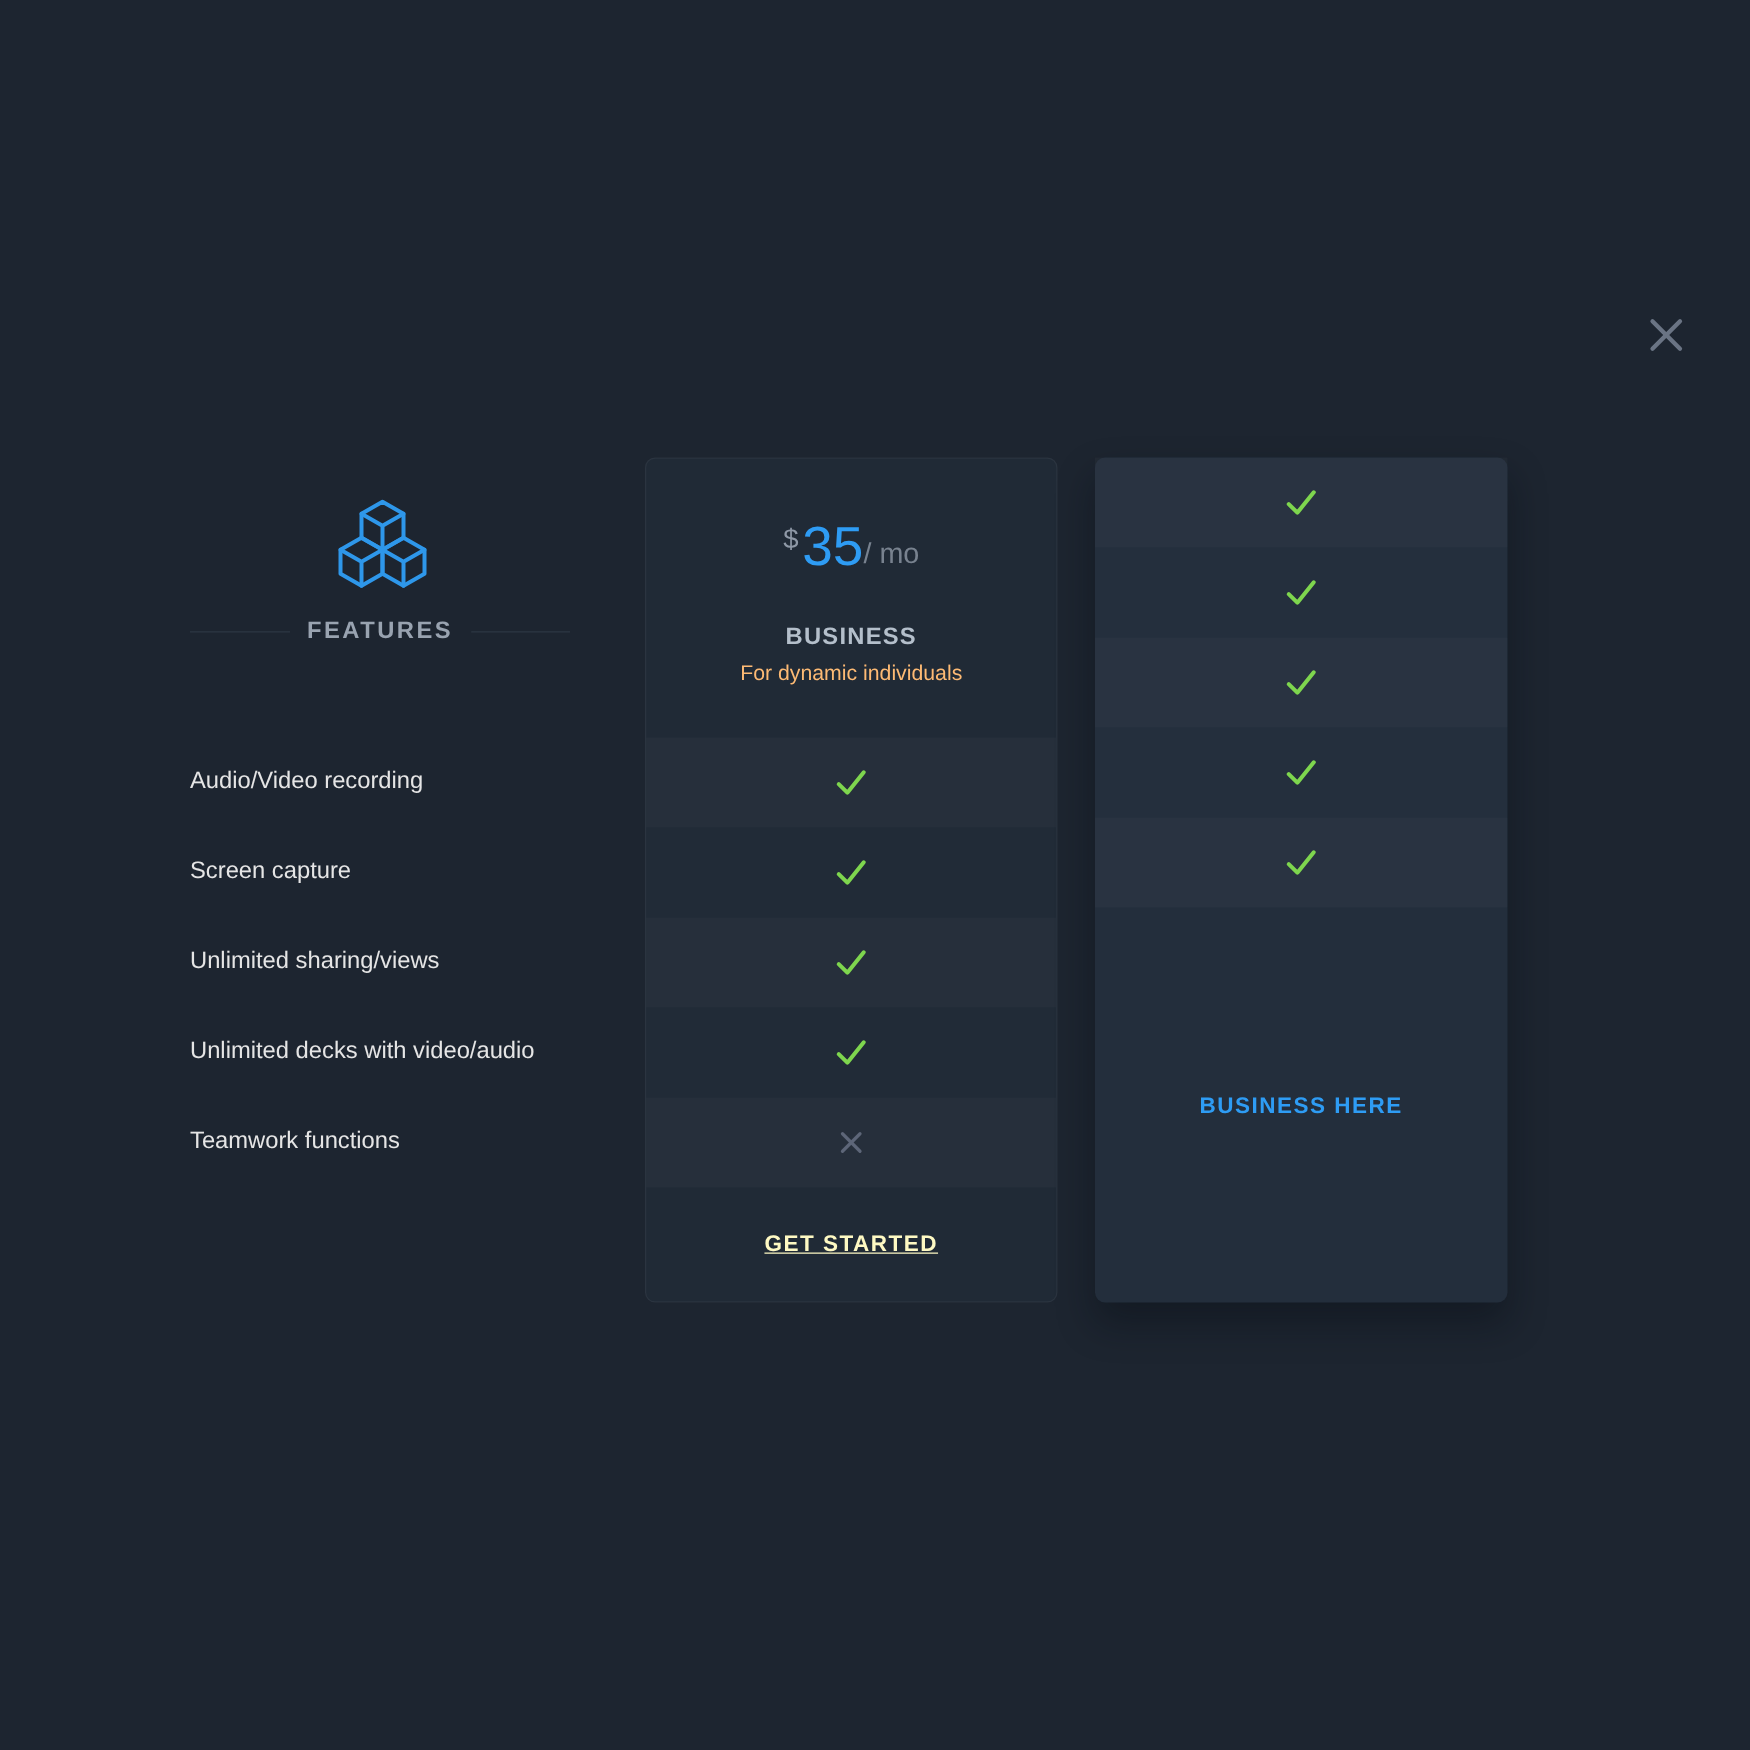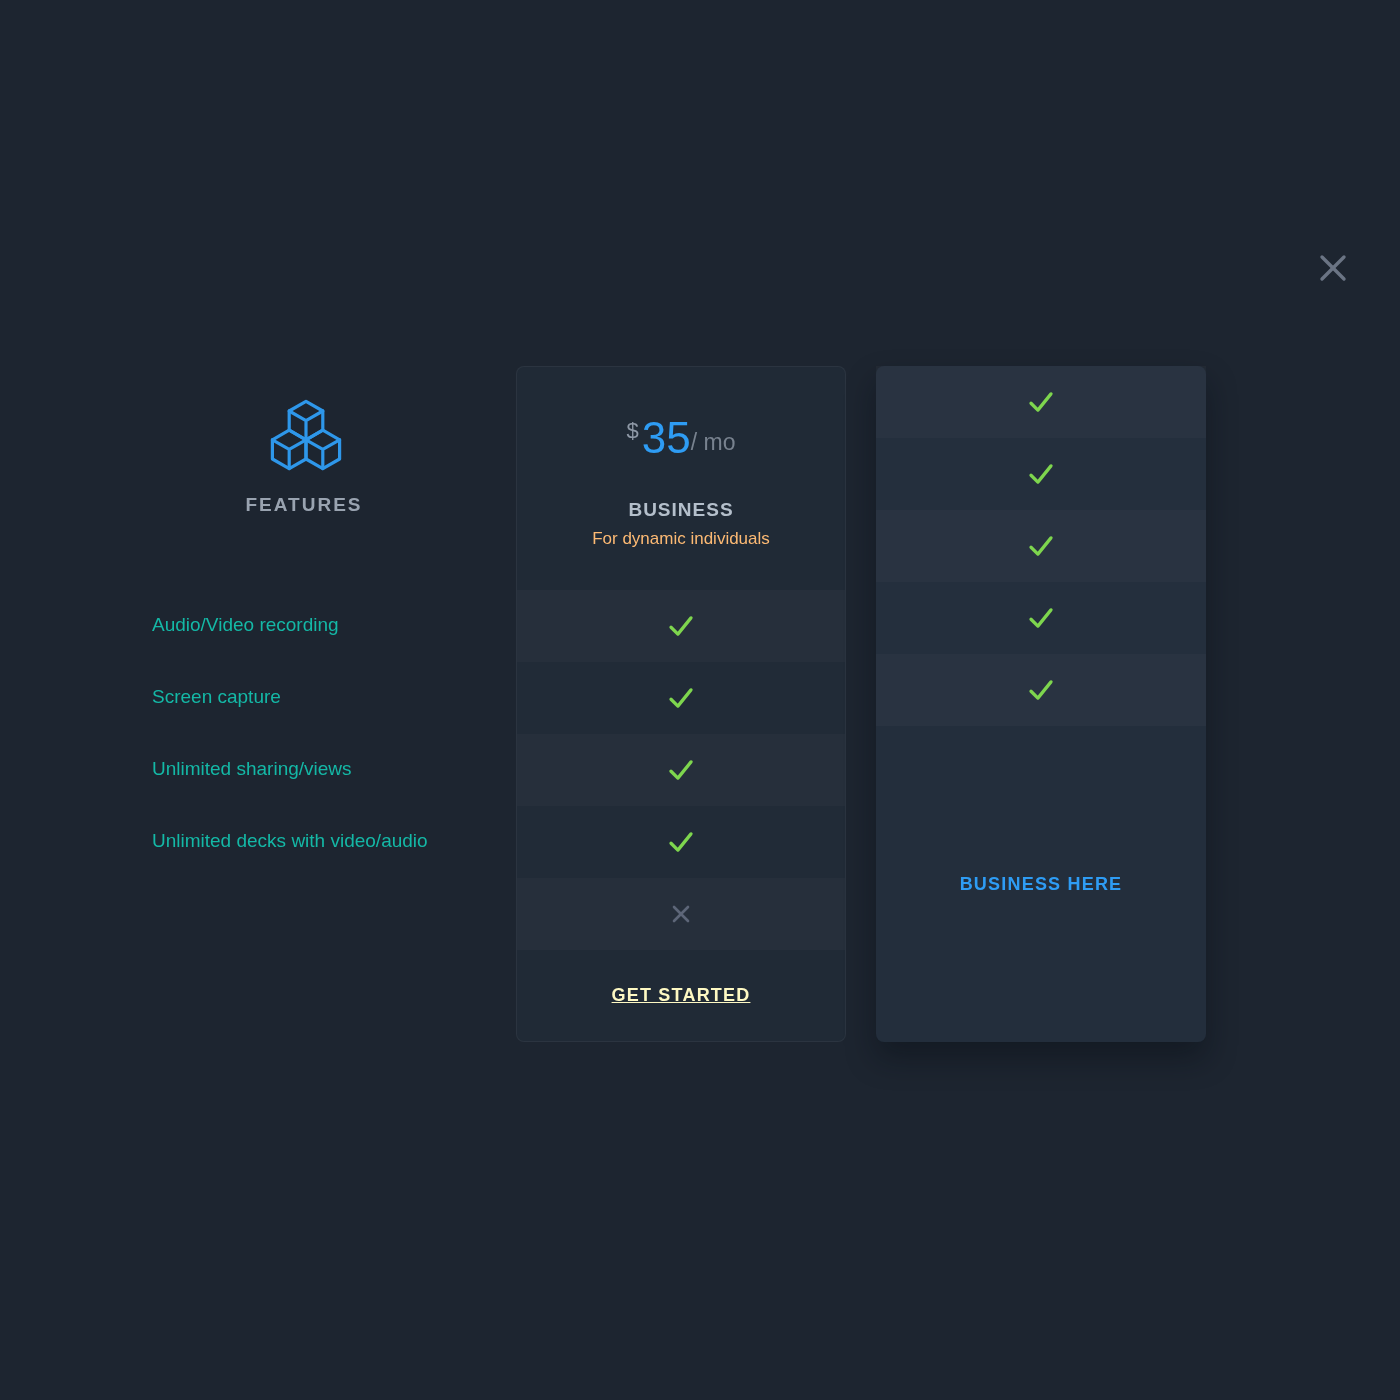--- a/index.html
+++ b/index.html
@@ -8,29 +8,29 @@
   .stage{position:absolute;inset:0;}
 
   
   .close-btn{position:absolute;left:1316px;top:251px;width:34px;height:34px;
              background:none;border:none;padding:0;cursor:pointer;}
   .close-btn svg{display:block;}
 
   
   .cubes{position:absolute;left:266px;top:393px;width:80px;height:84px;}
   .feat-head{position:absolute;left:152px;top:489px;width:304px;height:32px;
-             display:flex;align-items:center;justify-content:center;gap:14px;flex-direction:column;}
+             display:flex;align-items:center;justify-content:center;gap:14px;}
   .feat-head h2{margin:0;font-size:19px;font-weight:bold;letter-spacing:2px;
                 color:#99a3b0;white-space:nowrap;}
   .hline{height:1px;background:#2d3743;flex:1;}
   .hline.short{flex:0 0 30px;background:#39434f;}
 
   .features-list{position:absolute;left:152px;top:589px;width:340px;}
   .feature-row{height:72px;display:flex;align-items:center;
-               font-size:19px;color:#14b8a6;}
+               font-size:19px;color:#e5e5e5;}
 
   
   .card{position:absolute;top:366px;width:330px;height:676px;border-radius:8px;
         display:flex;flex-direction:column;box-sizing:border-box;}
   .card.business{left:516px;background:#202a36;border:1px solid rgba(255,255,255,0.05);}
   .card.enterprise{left:876px;background:#232e3c;
         box-shadow:0 16px 30px rgba(8,12,18,0.42);}
 
   .card-head{height:223px;flex:0 0 auto;display:flex;flex-direction:column;
              align-items:center;}
@@ -85,20 +85,21 @@
     <span class="hline"></span>
     <h2>FEATURES</h2>
     <span class="hline"></span>
   </div>
 
   <div class="features-list">
       <div class="feature-row">Audio/Video recording</div>
       <div class="feature-row">Screen capture</div>
       <div class="feature-row">Unlimited sharing/views</div>
       <div class="feature-row">Unlimited decks with video/audio</div>
+      <div class="feature-row">Teamwork functions</div>
     </div>
 
   <div class="card business">
     <div class="card-head">
       <div class="price-zone">
         <div class="price">
           <span class="cur">$</span>
           <span class="amt">35</span>
           <span class="per">/ mo</span>
         </div>

